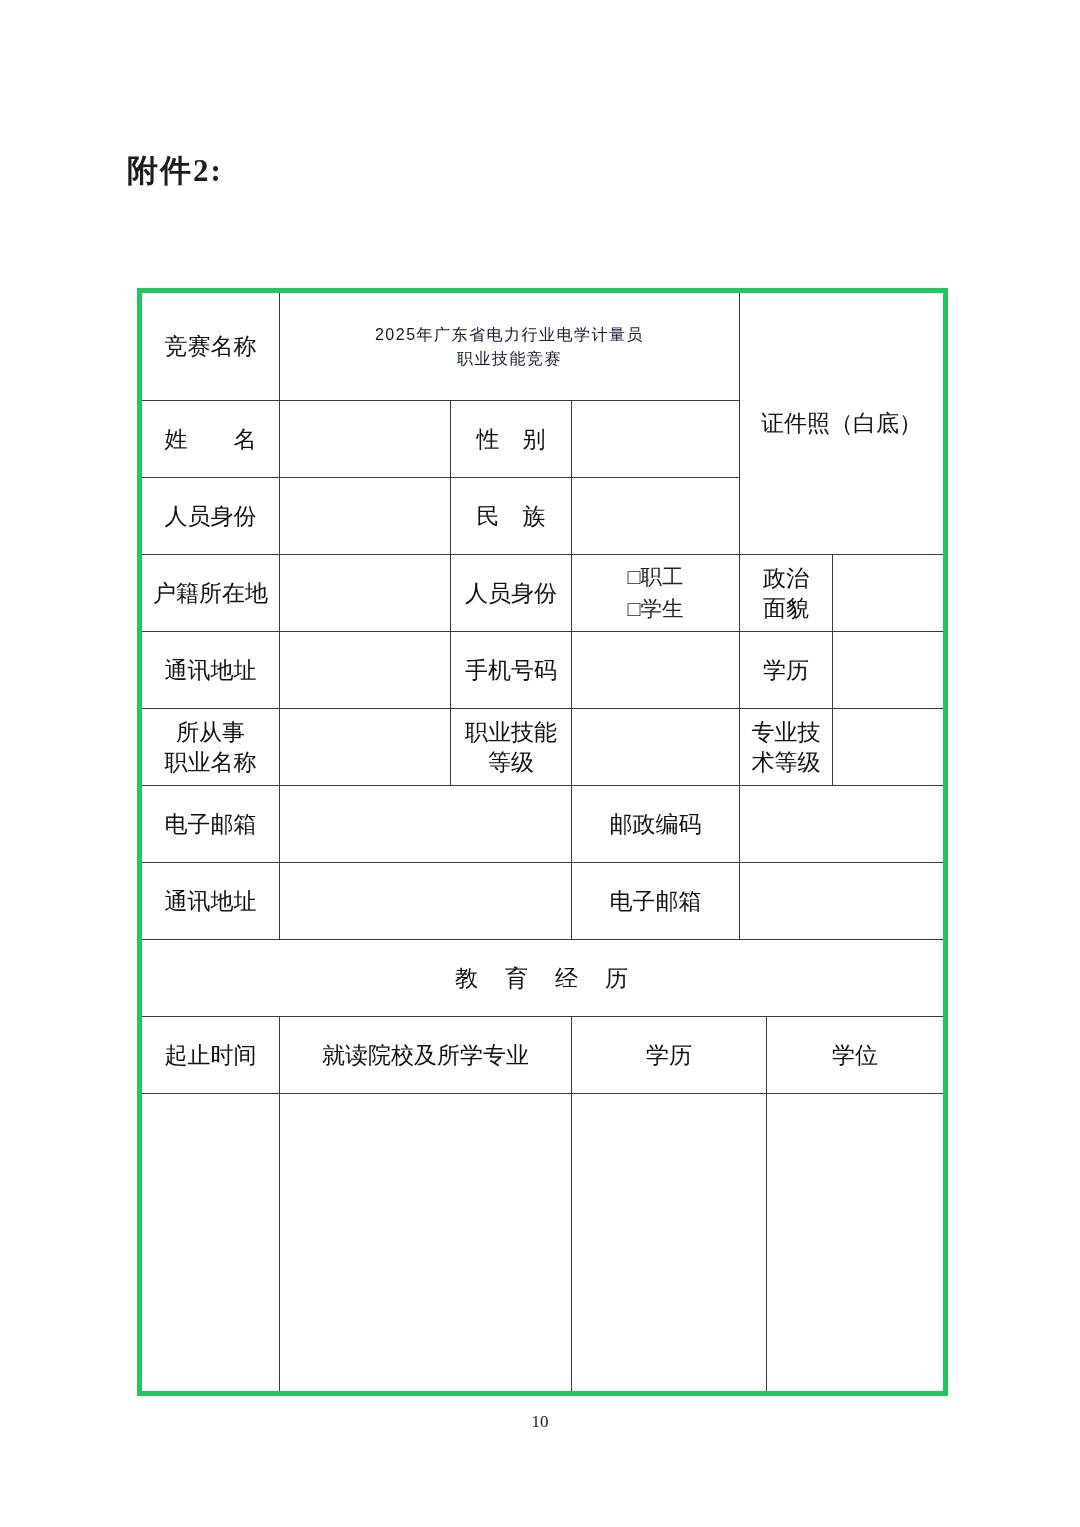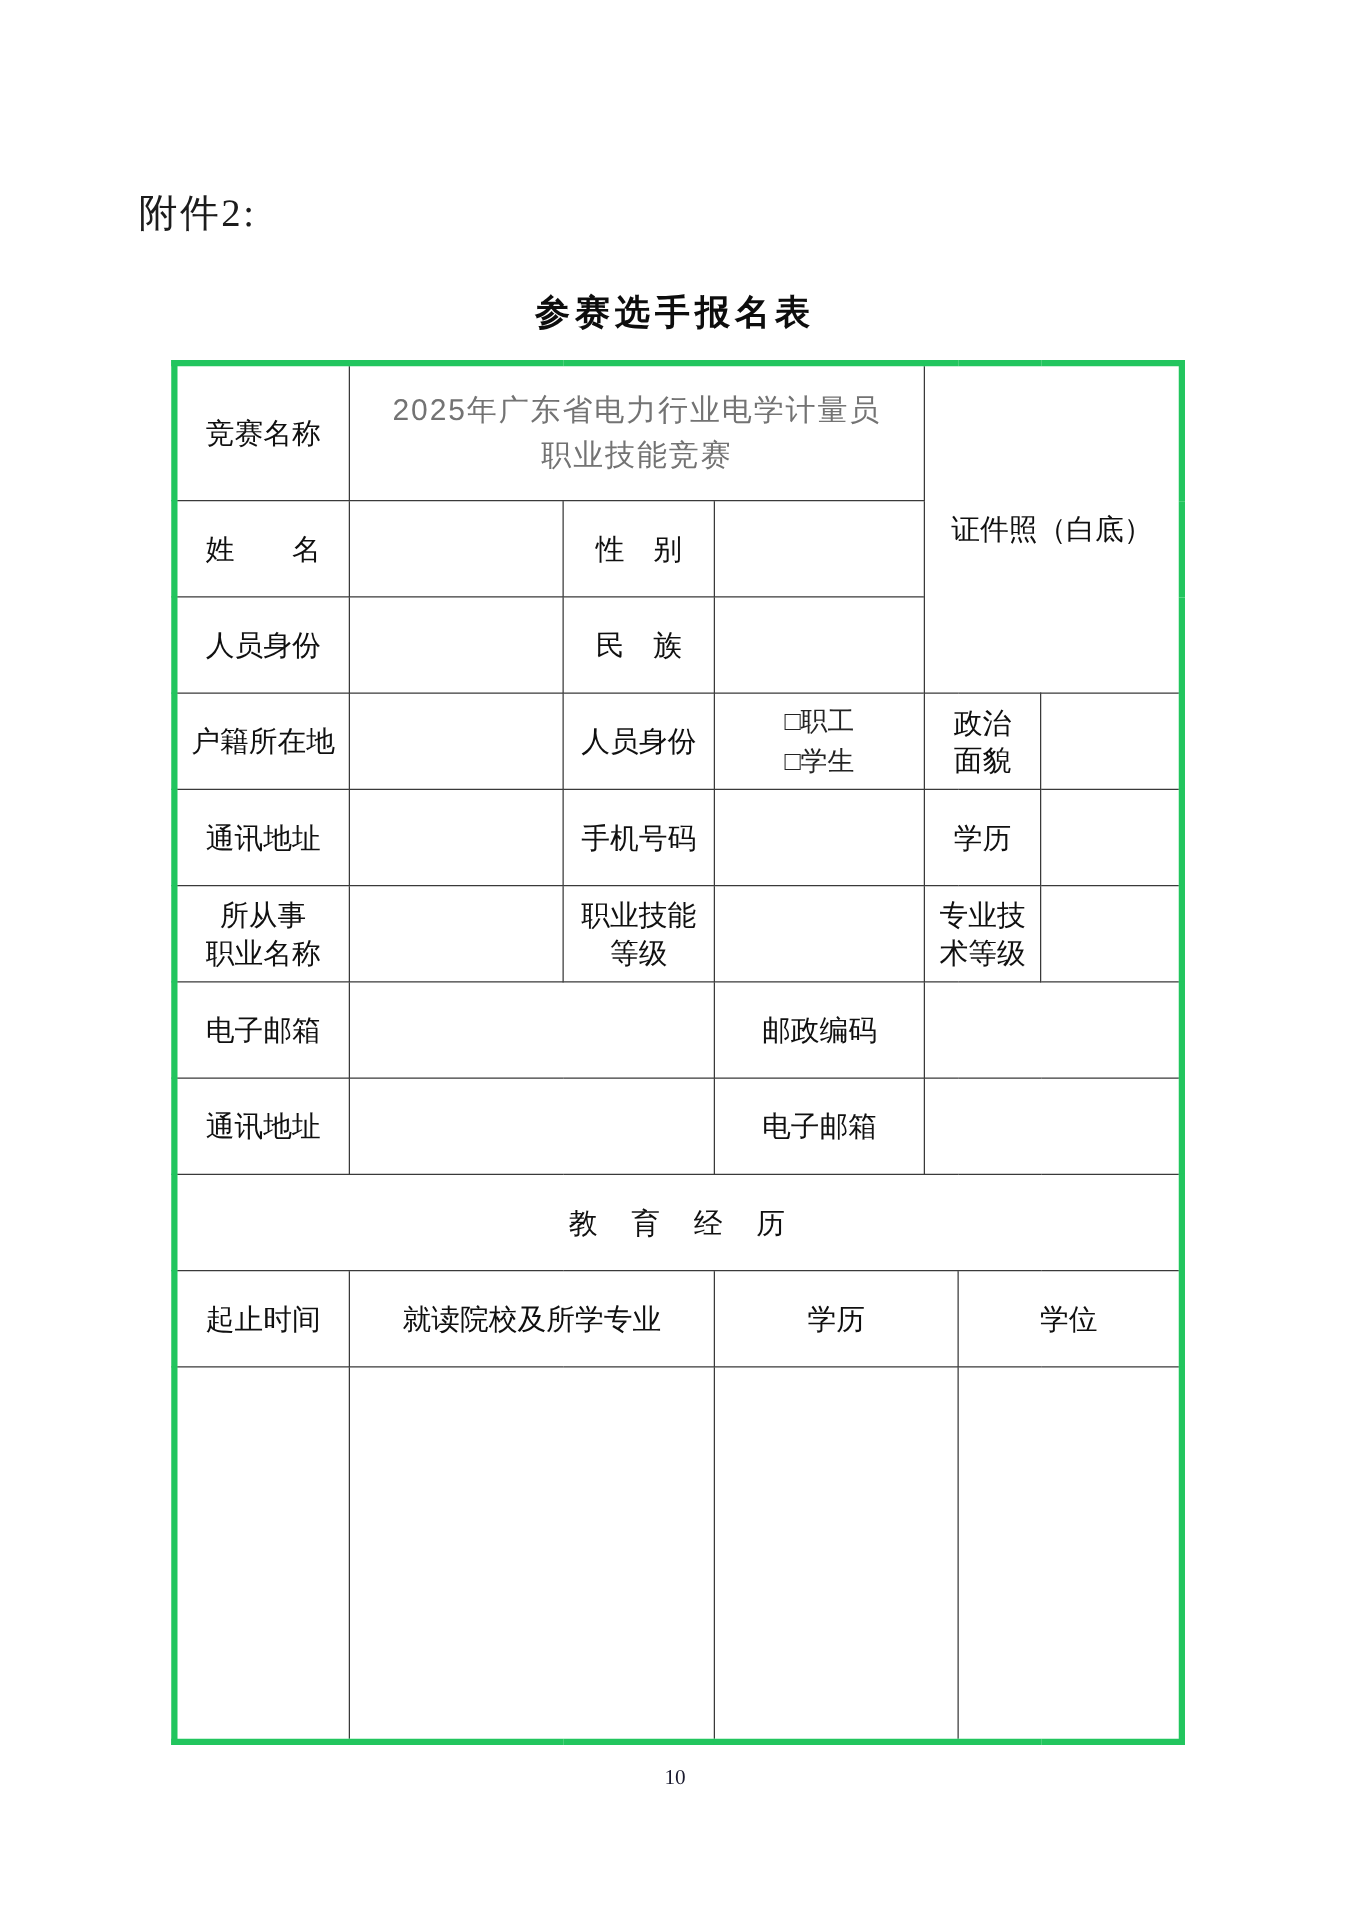--- a/index.html
+++ b/index.html
@@ -8,24 +8,24 @@
     width: 1080px; height: 1527px;
     background: #ffffff;
     font-family: "Liberation Sans", "DejaVu Sans", sans-serif;
     color: #111;
     overflow: hidden;
   }
   .page { position: relative; width: 1080px; height: 1527px; }
 
   .attachment {
     position: absolute;
-    left: 111px; top: 150px;
+    left: 127px; top: 150px;
     font-family: "Liberation Serif", "DejaVu Serif", serif;
     font-size: 31px;
-    font-weight: 400;
+    font-weight: 700;
     color: #1c1c1c;
     letter-spacing: 2px;
   }
   .doc-title {
     position: absolute;
     left: 0; top: 231px; width: 1080px;
     text-align: center;
     font-size: 28px;
     font-weight: 700;
     letter-spacing: 4px;
@@ -49,25 +49,25 @@
   }
   .lbl {
     font-weight: 700;
     font-size: 23px;
     color: #101010;
     white-space: pre-line;
     line-height: 1.32;
   }
   .val { font-size: 23px; }
   .content-val {
-    font-size: 24px;
+    font-size: 16px;
     letter-spacing: 1.5px;
     line-height: 1.5;
     white-space: pre-line;
-    color: #737373;
+    color: #0f172a;
   }
   .options-block {
     display: inline-block;
     text-align: left;
     font-size: 21.5px;
     line-height: 1.5;
     color: #232323;
     font-weight: 400;
   }
   .options-block .opt { display: block; }
@@ -84,21 +84,20 @@
     font-size: 17px;
     color: #1a1a2e;
   }
 </style>
 </head>
 <body>
 
 <div class="page">
 
   <div class="attachment">附件2:</div>
-  <div class="doc-title">参赛选手报名表</div>
 
   <table class="form">
     <colgroup>
       <col style="width:140px">
         <col style="width:171px">
         <col style="width:121px">
       <col style="width:168px">
         <col style="width:27px">
         <col style="width:66px">
         <col style="width:113px">

